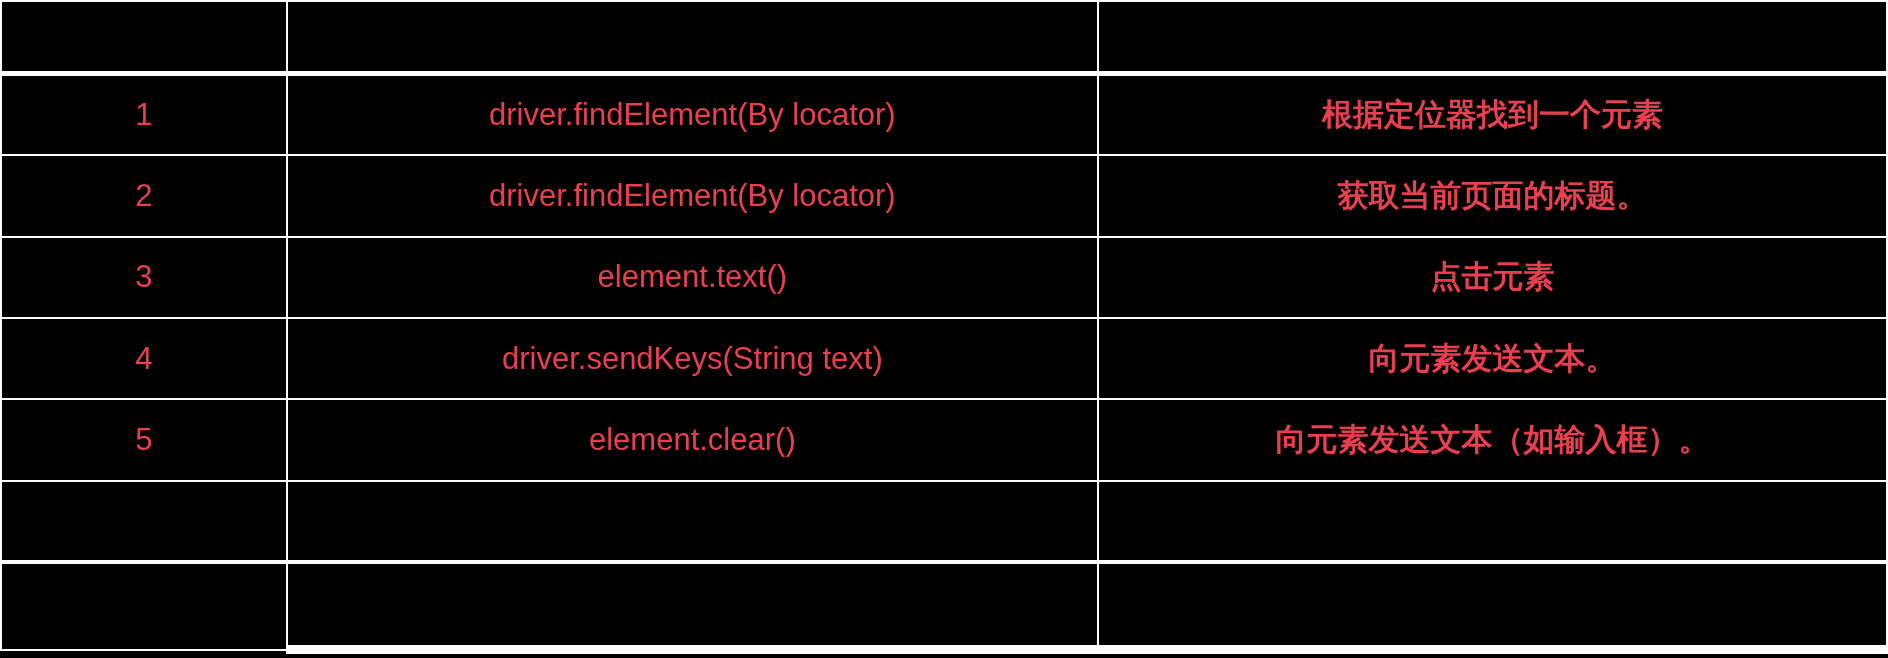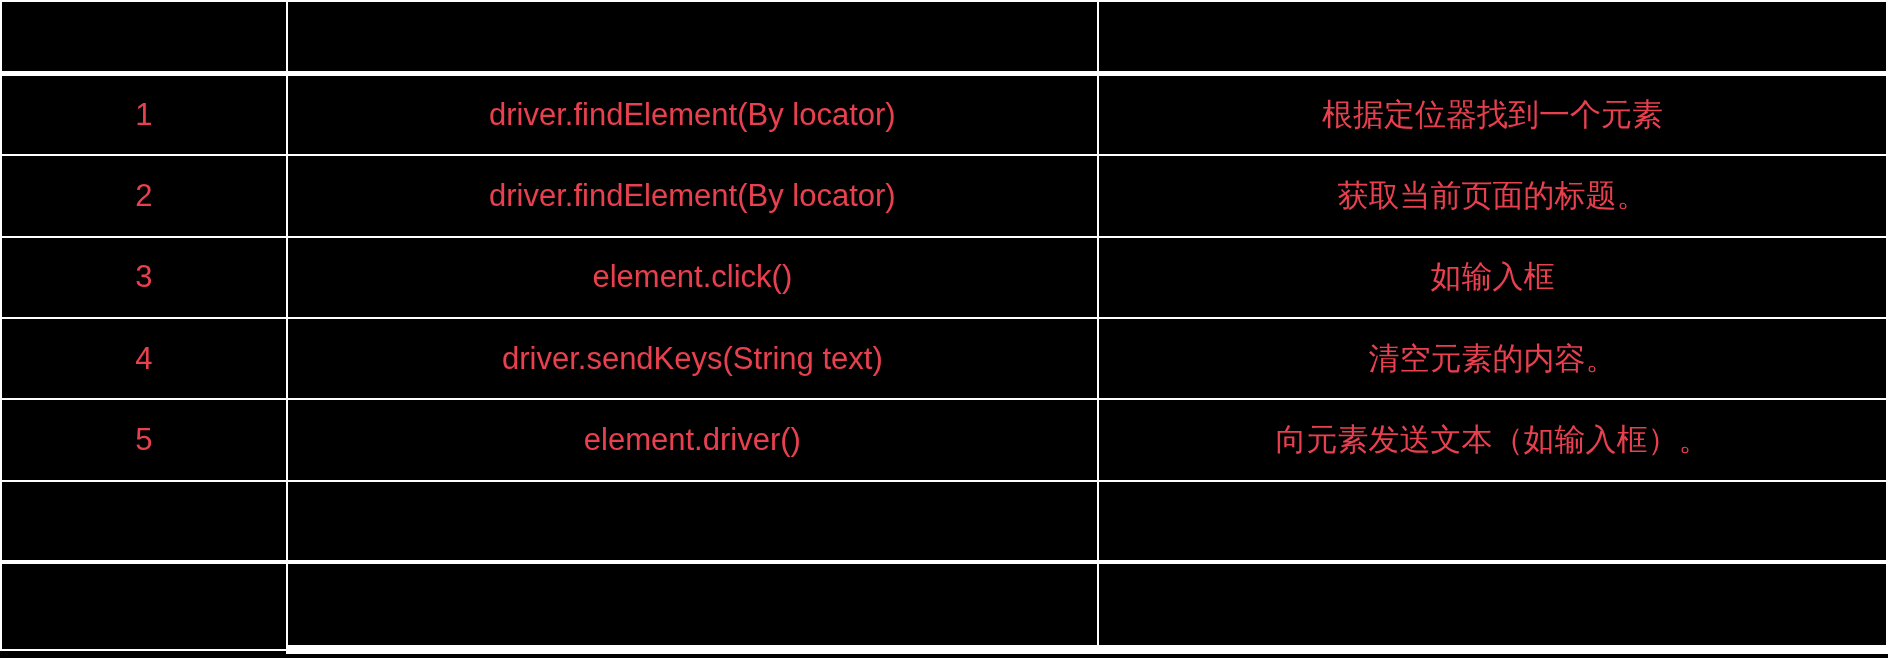--- a/index.html
+++ b/index.html
@@ -47,21 +47,21 @@
   }
   tr.last-row td {
     height: 84px;
     border-bottom: 9px solid #ffffff;
   }
   tr.last-row td.col-num {
     border-bottom: 2px solid #ffffff;
   }
   td.col-num   { width: 281px; }
   td.col-method{ width: 798px; }
-  td.col-desc  { width: 776px; }
+  td.col-desc  { width: 776px; font-weight: bold; }
 </style>
 </head>
 <body>
 
 <div class="screen">
   <table class="methods-table">
     <tbody>
       <tr class="header-row">
         <td class="col-num"></td>
         <td class="col-method"></td>
@@ -72,31 +72,31 @@
         <td class="col-method">driver.findElement(By locator)</td>
         <td class="col-desc">根据定位器找到一个元素</td>
       </tr>
       <tr class="data-row">
         <td class="col-num">2</td>
         <td class="col-method">driver.findElement(By locator)</td>
         <td class="col-desc">获取当前页面的标题。</td>
       </tr>
       <tr class="data-row">
         <td class="col-num">3</td>
-        <td class="col-method">element.click()</td>
-        <td class="col-desc">如输入框</td>
+        <td class="col-method">element.text()</td>
+        <td class="col-desc">点击元素</td>
       </tr>
       <tr class="data-row">
         <td class="col-num">4</td>
         <td class="col-method">driver.sendKeys(String text)</td>
-        <td class="col-desc">清空元素的内容。</td>
+        <td class="col-desc">向元素发送文本。</td>
       </tr>
       <tr class="data-row">
         <td class="col-num">5</td>
-        <td class="col-method">element.driver()</td>
+        <td class="col-method">element.clear()</td>
         <td class="col-desc">向元素发送文本（如输入框）。</td>
       </tr>
       <tr class="empty-row">
         <td class="col-num"></td>
         <td class="col-method"></td>
         <td class="col-desc"></td>
       </tr>
       <tr class="last-row">
         <td class="col-num"></td>
         <td class="col-method"></td>

